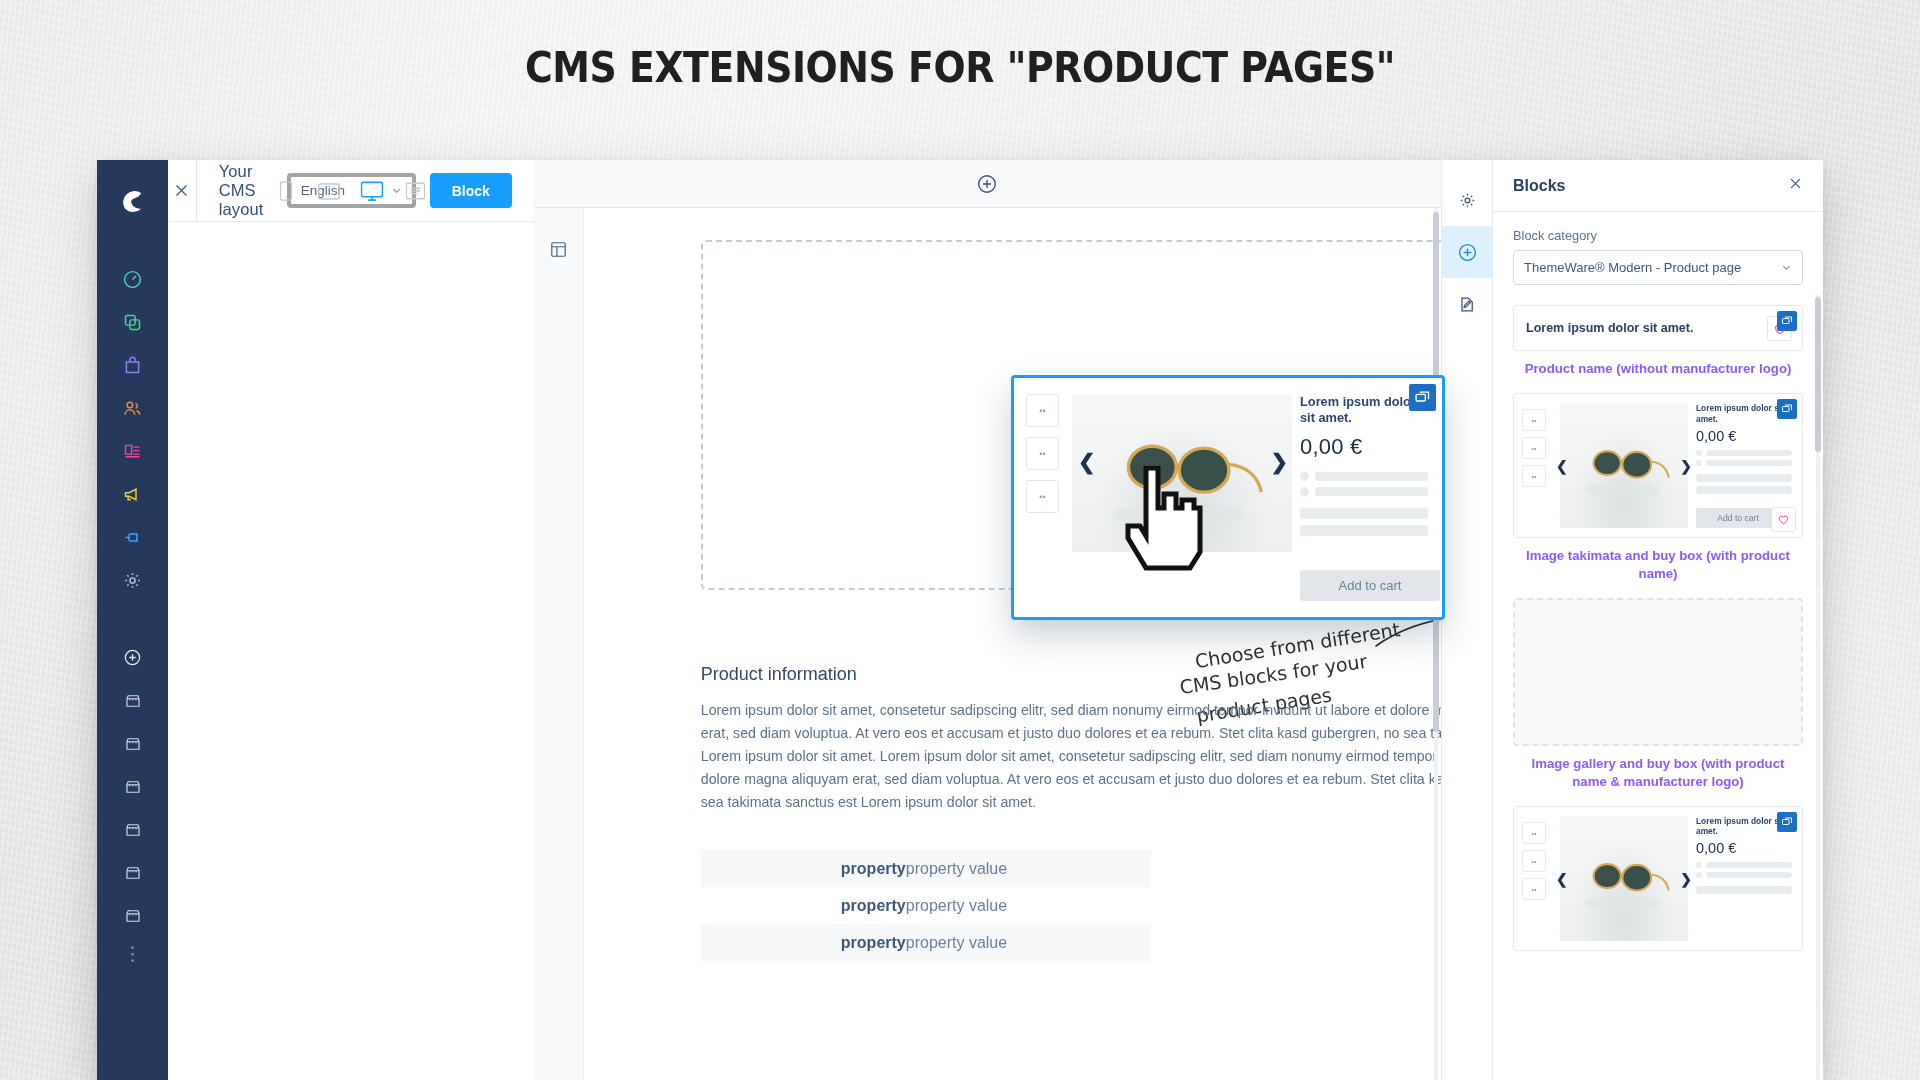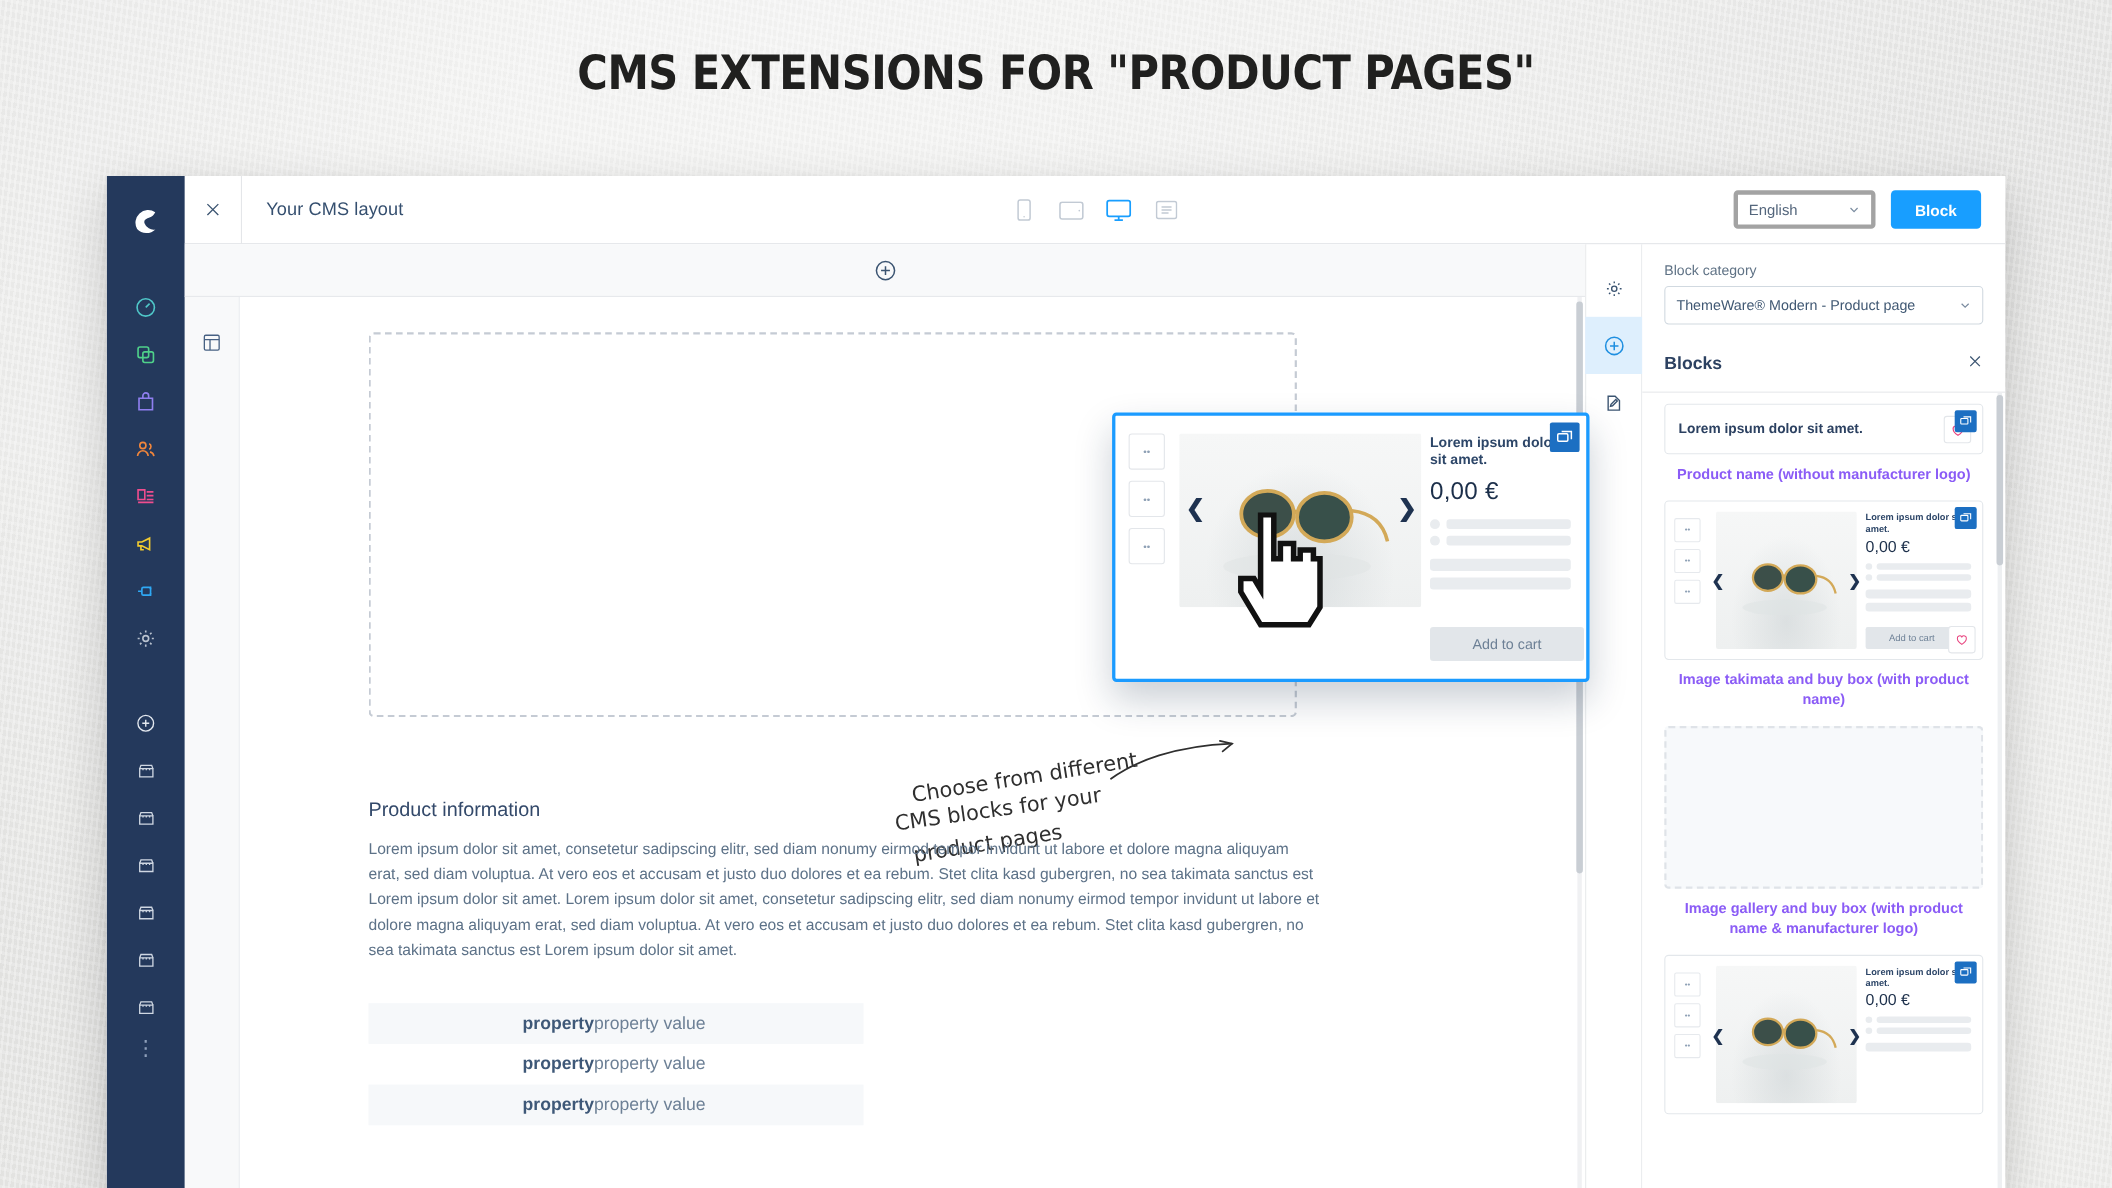--- a/index.html
+++ b/index.html
@@ -60,21 +60,21 @@
   #admin-logo { width: 71px; height: 62px; display: flex; align-items: center; justify-content: center; }
   .rail-icon {
     width: 42px; height: 43px; margin-top: 0;
     display: flex; align-items: center; justify-content: center;
     cursor: pointer;
   }
   .rail-gap { height: 26px; }
   .rail-dots { color: #8fa0bb; font-size: 19px; letter-spacing: 0; line-height: 6px; margin-top: 14px;}
 
   
-  #main-col { flex: 1; display: flex; flex-direction: column; min-width: 0; }
+  #main-col { flex: 1; display: flex; min-width: 0; }
 
   
   #topbar {
     height: 62px; flex: 0 0 62px; background: #fff;
     border-bottom: 1px solid #e4e6e9;
     display: flex; align-items: center; position: relative;
   }
   #close-btn {
     width: 52px; height: 62px; display: flex; align-items: center; justify-content: center;
     border-right: 1px solid #e4e6e9; cursor: pointer;
@@ -530,36 +530,36 @@
         </div>
         <div class="tool-btn">
           <svg width="19" height="19" viewBox="0 0 24 24" fill="none" stroke="#3b5471" stroke-width="1.6">
             <path d="M5 4h8l5 5v11H5z"></path>
               <path d="M15.5 9.5l-5.5 5.5-2.3.6.6-2.3 5.5-5.5z"></path>
           </svg>
         </div>
       </div>
 
       <div id="blocks-panel">
+        <div id="bp-header">
+          <div id="bp-title">Blocks</div>
+          <div id="bp-close">
+            <svg width="15" height="15" viewBox="0 0 24 24" stroke="#3b5471" stroke-width="1.8" fill="none">
+              <path d="M5 5l14 14M19 5L5 19"></path>
+            </svg>
+          </div>
+        </div>
+
         <div id="bp-cat-wrap">
           <div id="bp-cat-label">Block category</div>
           <div id="bp-cat-select">
             <span>ThemeWare® Modern - Product page</span>
             <svg width="11" height="11" viewBox="0 0 24 24" fill="none" stroke="#7b8ca0" stroke-width="2.4">
                 <path d="M5 9l7 7 7-7"></path>
               </svg>
-          </div>
-        </div>
-
-        <div id="bp-header">
-          <div id="bp-title">Blocks</div>
-          <div id="bp-close">
-            <svg width="15" height="15" viewBox="0 0 24 24" stroke="#3b5471" stroke-width="1.8" fill="none">
-              <path d="M5 5l14 14M19 5L5 19"></path>
-            </svg>
           </div>
         </div>
 
         <div id="bp-list">
 
           <div class="bcard" id="bcard1">
             <div id="bcard1-text">Lorem ipsum dolor sit amet.</div>
             <div class="bc-badge">
               <svg width="12" height="12" viewBox="0 0 24 24" fill="none" stroke="#fff" stroke-width="2">
                 <rect x="3" y="7" width="13" height="10" rx="1.5"></rect>

